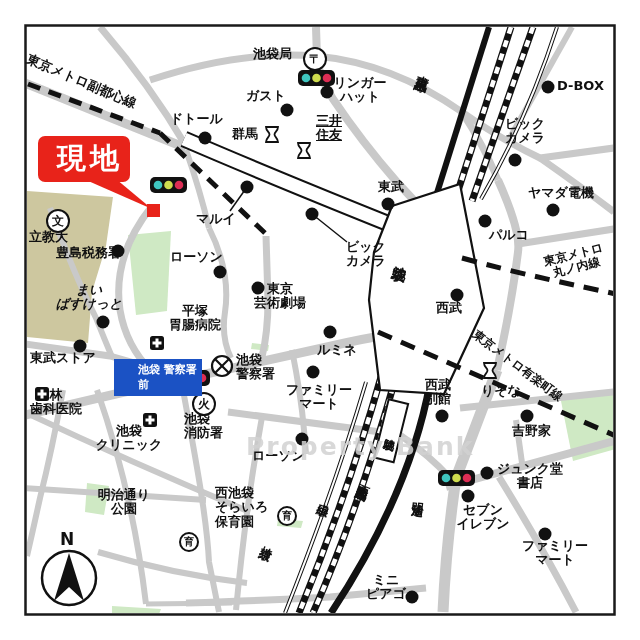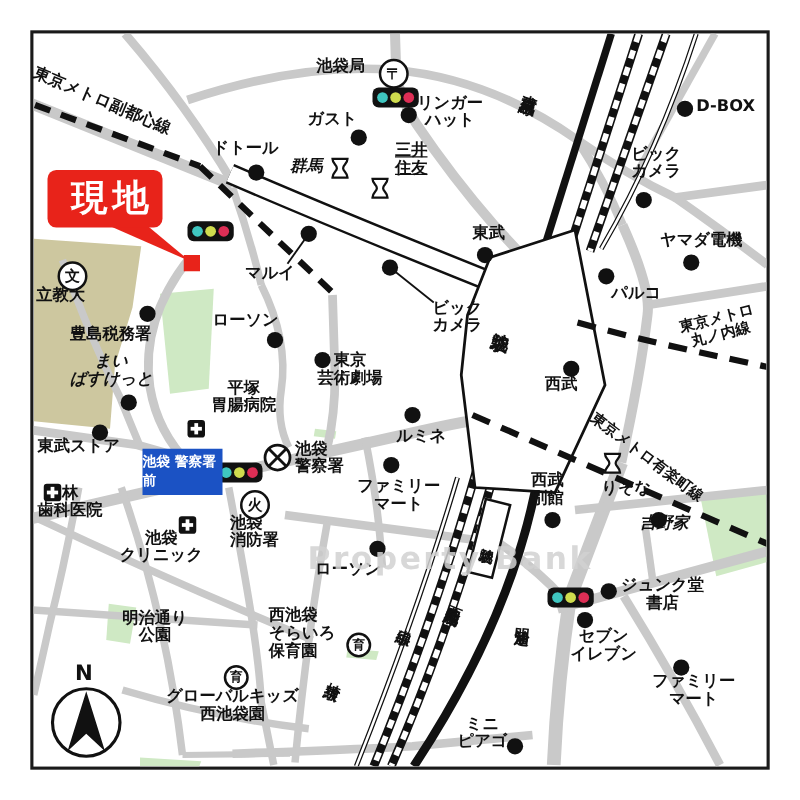--- a/index.html
+++ b/index.html
@@ -9,21 +9,21 @@
   .lbl{position:absolute;font-size:13px;font-weight:bold;line-height:1.1;
        white-space:pre-line;color:#111;}
   .ctr{text-align:center;}
   .rot{transform-origin:0 0;}
   .vert{writing-mode:vertical-rl;text-orientation:upright;letter-spacing:1px;}
   .circle-icon{position:absolute;border:2px solid #111;border-radius:50%;background:#fff;
        display:flex;align-items:center;justify-content:center;font-weight:bold;}
   .ci-20{width:20px;height:20px;font-size:12px;}
   .ci-16{width:16px;height:16px;font-size:10px;}
   .sign-blue{position:absolute;background:#1b52c4;color:#fff;display:flex;flex-direction:column;
-       align-items:center;justify-content:center;font-weight:bold;font-size:11px;line-height:1.3;}
+       align-items:center;justify-content:center;font-weight:bold;font-size:11px;line-height:1.3;padding-left:24px;}
   .station-sign{position:absolute;background:#fff;border:2px solid #111;display:flex;align-items:center;
        justify-content:center;font-weight:bold;}
   .watermark{position:absolute;font-size:25px;font-weight:bold;color:#d2d2d2;letter-spacing:2px;opacity:.85;}
   .genchi{position:absolute;color:#fff;font-size:29px;font-weight:bold;letter-spacing:4px;
        display:flex;align-items:center;justify-content:center;}
 </style>
 </head>
 <body>
 
 <div id="map">
@@ -223,33 +223,33 @@
 
 <div class="lbl" style="left:253px;top:47px;">池袋局</div>
 <div class="circle-icon ci-20" style="left:303px;top:47px;">
       <span>〒</span>
     </div>
 
 <div class="lbl" style="left:246px;top:89px;">ガスト</div>
 <div class="lbl ctr" style="left:330px;top:76px;width:60px;">リンガー
 ハット</div>
 <div class="lbl" style="left:170px;top:112px;">ドトール</div>
-<div class="lbl" style="left:232px;top:127px;font-style:italic;">群馬</div>
+<div class="lbl" style="left:232px;top:127px;">群馬</div>
 <div class="lbl" style="left:316px;top:114px;text-decoration:underline;">三井
 住友</div>
 <div class="lbl" style="left:557px;top:79px;">D-BOX</div>
 <div class="lbl ctr" style="left:501px;top:117px;width:48px;">ビック
 カメラ</div>
 <div class="lbl" style="left:528px;top:186px;">ヤマダ電機</div>
 <div class="lbl" style="left:489px;top:228px;">パルコ</div>
 <div class="lbl" style="left:378px;top:180px;">東武</div>
 <div class="lbl" style="left:436px;top:301px;">西武</div>
 <div class="lbl" style="left:196px;top:212px;">マルイ</div>
 <div class="lbl" style="left:170px;top:250px;">ローソン</div>
-<div class="lbl" style="left:56px;top:261px;">豊島税務署</div>
+<div class="lbl" style="left:56px;top:246px;">豊島税務署</div>
 <div class="lbl ctr" style="left:54px;top:283px;width:70px;font-style:italic;">まい
 ばすけっと</div>
 <div class="lbl ctr" style="left:133px;top:304px;width:60px;margin-left:32px;">平塚
 胃腸病院</div>
 <div class="lbl" style="left:30px;top:351px;">東武ストア</div>
 <div class="lbl" style="left:29px;top:230px;">立教大</div>
 <div class="circle-icon ci-20" style="left:46px;top:209px;">
       <span>文</span>
     </div>
 <div class="lbl ctr" style="left:26px;top:388px;width:60px;">林
@@ -274,29 +274,27 @@
 マート</div>
 <div class="lbl" style="left:252px;top:449px;">ローソン</div>
 <div class="lbl" style="left:215px;top:486px;">西池袋
 そらいろ
 保育園</div>
 <div class="circle-icon ci-16" style="left:277px;top:506px;">
       <span>育</span>
     </div>
 <div class="lbl ctr" style="left:94px;top:488px;width:60px;">明治通り
 公園</div>
-<div class="lbl ctr" style="left:128px;top:551px;width:116px;">グローバルキッズ
-西池袋園</div>
 <div class="circle-icon ci-16" style="left:179px;top:532px;">
       <span>育</span>
     </div>
 <div class="lbl" style="left:425px;top:378px;">西武
 別館</div>
 <div class="lbl" style="left:481px;top:384px;">りそな</div>
-<div class="lbl" style="left:512px;top:412px;font-style:italic;">吉野家</div>
+<div class="lbl" style="left:512px;top:424px;">吉野家</div>
 <div class="lbl ctr" style="left:492px;top:462px;width:76px;">ジュンク堂
 書店</div>
 <div class="lbl ctr" style="left:452px;top:503px;width:62px;">セブン
 イレブン</div>
 <div class="lbl ctr" style="left:519px;top:539px;width:72px;">ファミリー
 マート</div>
 <div class="lbl ctr" style="left:362px;top:573px;width:48px;">ミニ
 ピアゴ</div>
 
 <div class="lbl rot" style="left:30px;top:52px;transform:rotate(23deg);">東京メトロ副都心線</div>

